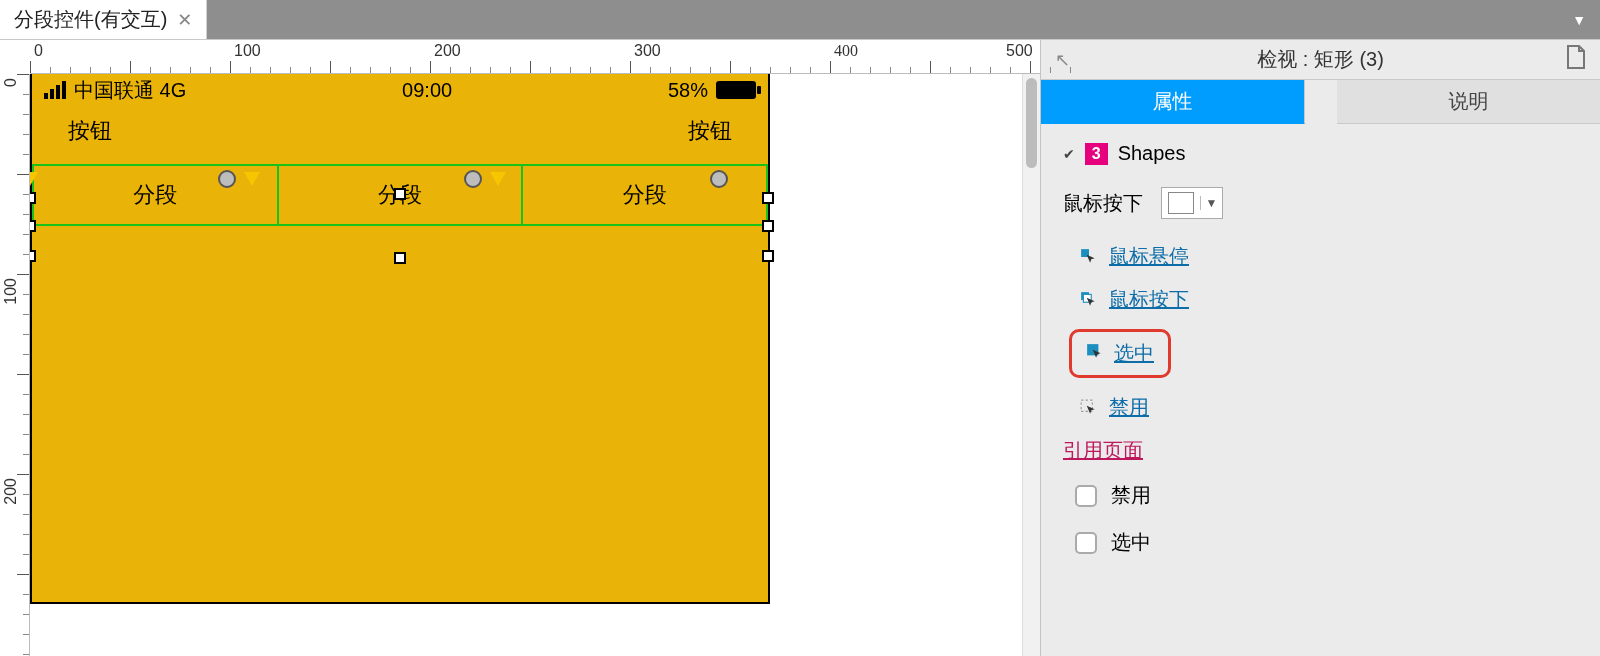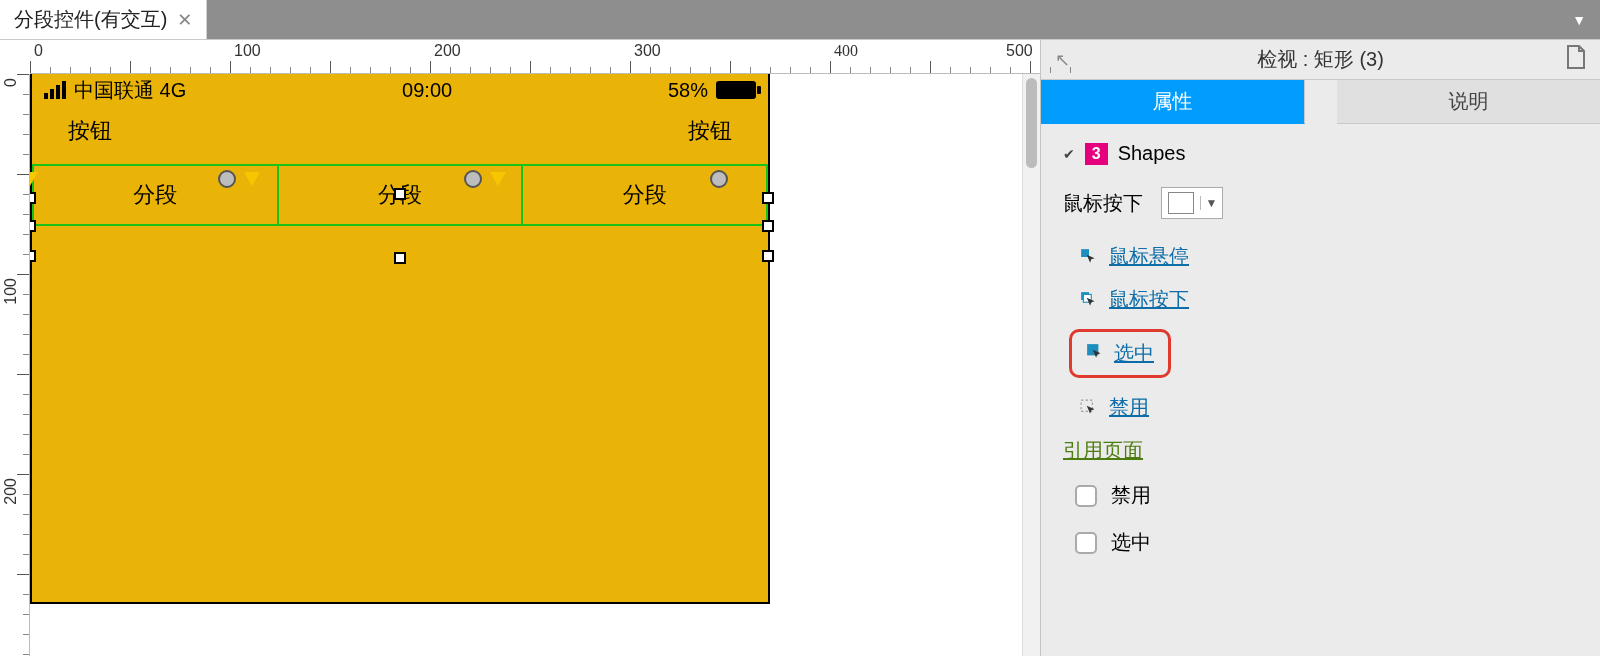--- a/index.html
+++ b/index.html
@@ -84,21 +84,21 @@
 .shape-dd .swatch{ width:26px; height:22px; margin:0 6px; border:1px solid #888; background:#fff;}
 .shape-dd .dd-arrow{ width:22px; text-align:center; color:#555; border-left:1px solid #bbb; font-size:12px;}
 
 .section-title { font-size:20px; margin: 8px 0 14px; }
 .style-link { display:flex; align-items:center; gap:10px; font-size:20px; margin: 0 0 16px 16px; }
 .style-link a { color:#0d6da8; text-decoration:underline; }
 .style-link .ic { width:20px; height:20px; display:inline-flex; align-items:center; justify-content:center; }
 
 .highlight-box { border:3px solid #e03a2f; border-radius:10px; padding:8px 14px; display:inline-flex; align-items:center; gap:10px; margin:0 0 16px 6px;}
 
-.ref-page { color:#4d7c0f; text-decoration:underline; font-size:20px; display:block; margin:12px 0 18px;}
+.ref-page { color:#be185d; text-decoration:underline; font-size:20px; display:block; margin:12px 0 18px;}
 
 .chk-row { display:flex; align-items:center; gap:14px; font-size:20px; margin: 0 0 20px 12px;}
 .chk { width:22px; height:22px; border:2px solid #aaa; border-radius:5px; background:#fff; }
 
 svg.cursor-ic{width:18px;height:18px;}
 </style>
 </head>
 <body>
 
 <div class="app">

